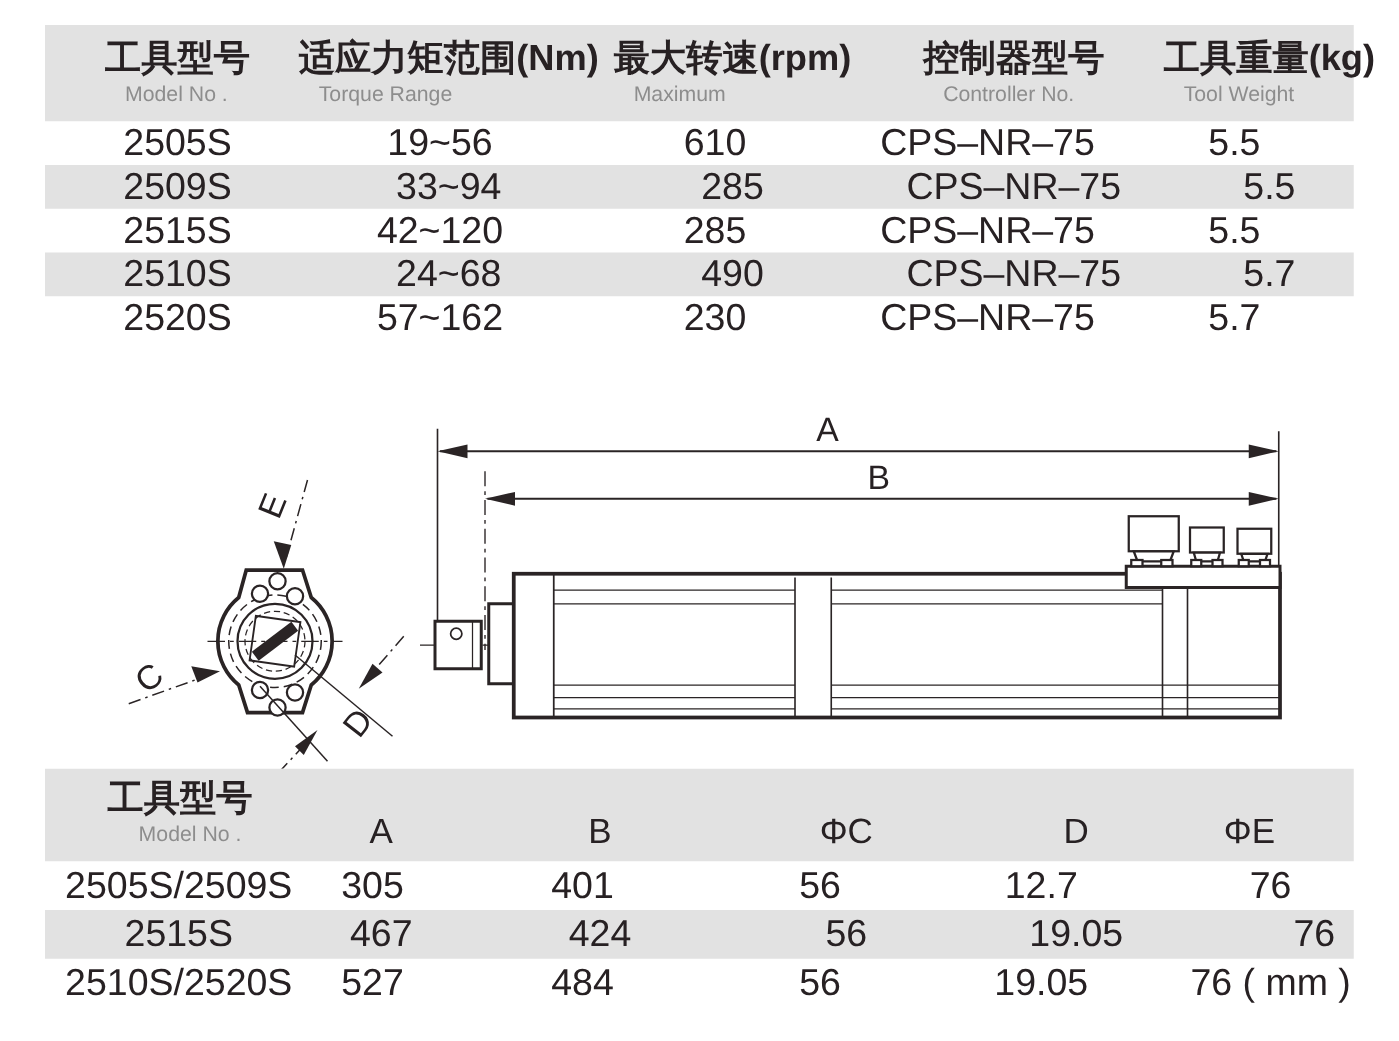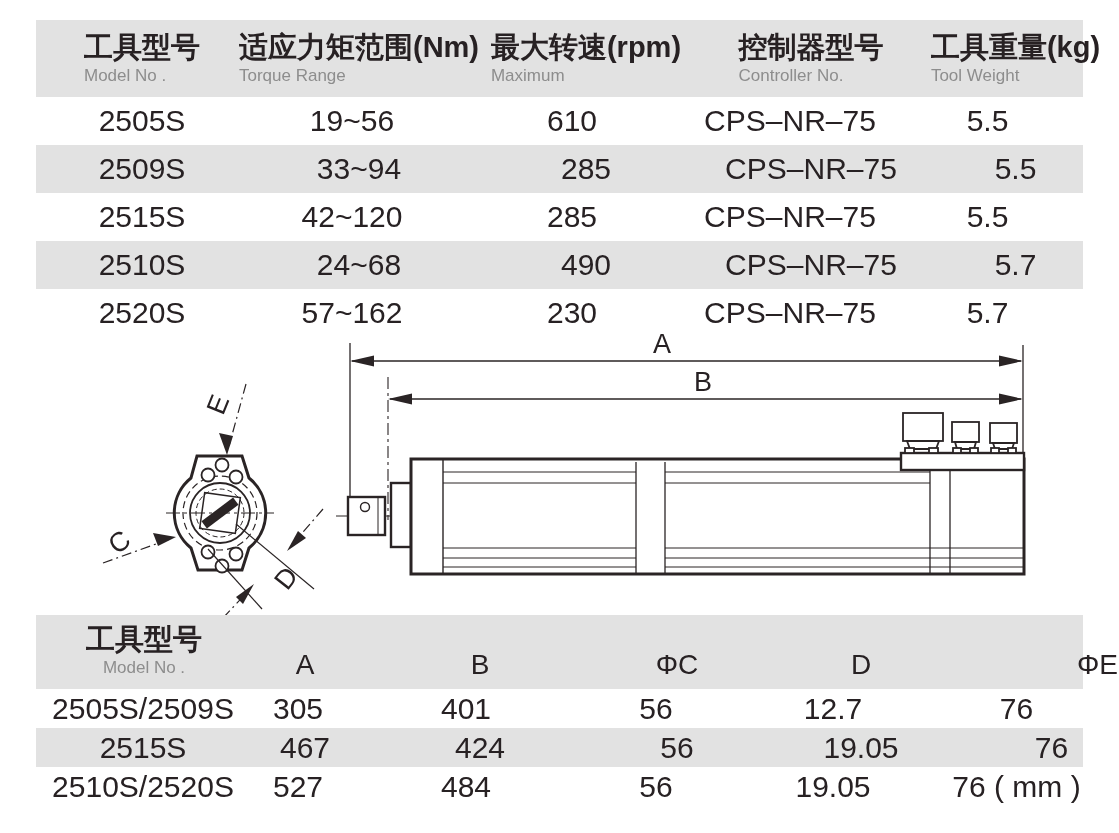--- a/index.html
+++ b/index.html
@@ -10,31 +10,31 @@
   }
   .band { background:#e2e2e2;gap:7px; }
 
   
   .spec-table { position:absolute; left:36px; top:20px; width:1047px; }
   .cols5 { display:grid; grid-template-columns:212px 208px 232px 204px 191px; }
   .spec-header { height:77px; align-items:center; }
   .hcell { display:flex; justify-content:center; }
   .hcell .inner { text-align:left; }
   .zh { font-size:29px; font-weight:bold; line-height:1.12; white-space:nowrap; }
-  .en { font-size:17px; color:#8d8d8d; margin-top:3px; white-space:nowrap; }
-  .spec-row { height:48px; align-items:center; text-align:center; font-size:30px; }
+  .en { font-size:17px; color:#8d8d8d; margin-top:3px; white-space:nowrap;margin-left:16px; }
+  .spec-row { height:35px; align-items:center; text-align:center; font-size:30px; }
 
   
   .dim-table { position:absolute; left:36px; top:615px; width:1047px; }
   .cols6 { display:grid; grid-template-columns:214px 96px 240px 140px 214px 143px; }
   .dim-header { height:74px; }
   .dim-header .model-head { padding-left:50px; padding-top:8px; }
   .dim-header .model-head .inner { display:inline-block; text-align:center; }
   .dim-header .letter { align-self:end; text-align:center; font-size:28px; padding-bottom:8px; }
-  .dim-header .letter.left { text-align:right; padding-left:4px; }
+  .dim-header .letter.left { text-align:left; padding-left:4px; }
   .dim-row { height:39px; align-items:center; text-align:center; font-size:30px; }
   .dim-row .ecell { text-align:center; padding-left:10px; white-space:nowrap; }
 
   
   .drawing { position:absolute; left:0; top:325px; }
   svg text { font-family:"Liberation Sans","DejaVu Sans",sans-serif; font-size:27px; fill:#272123; }
 </style>
 </head>
 <body>
 

